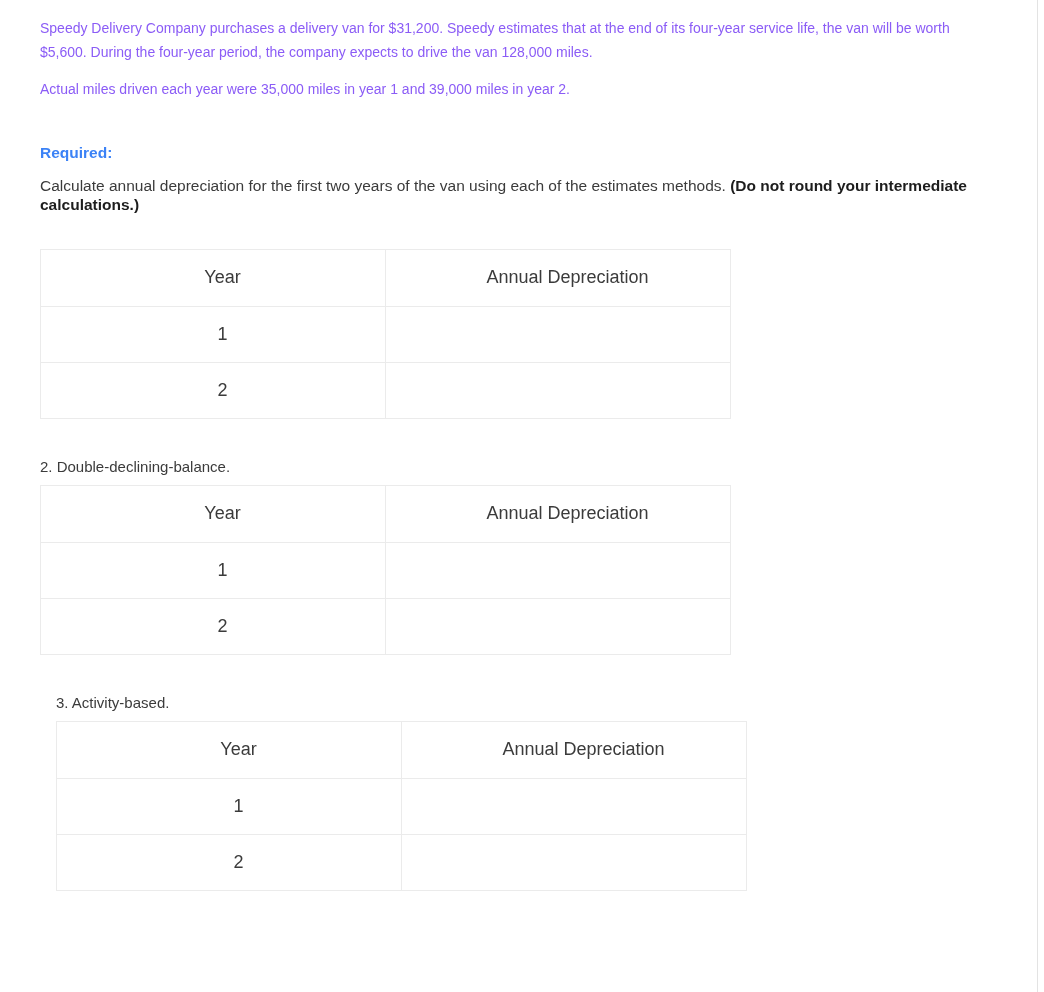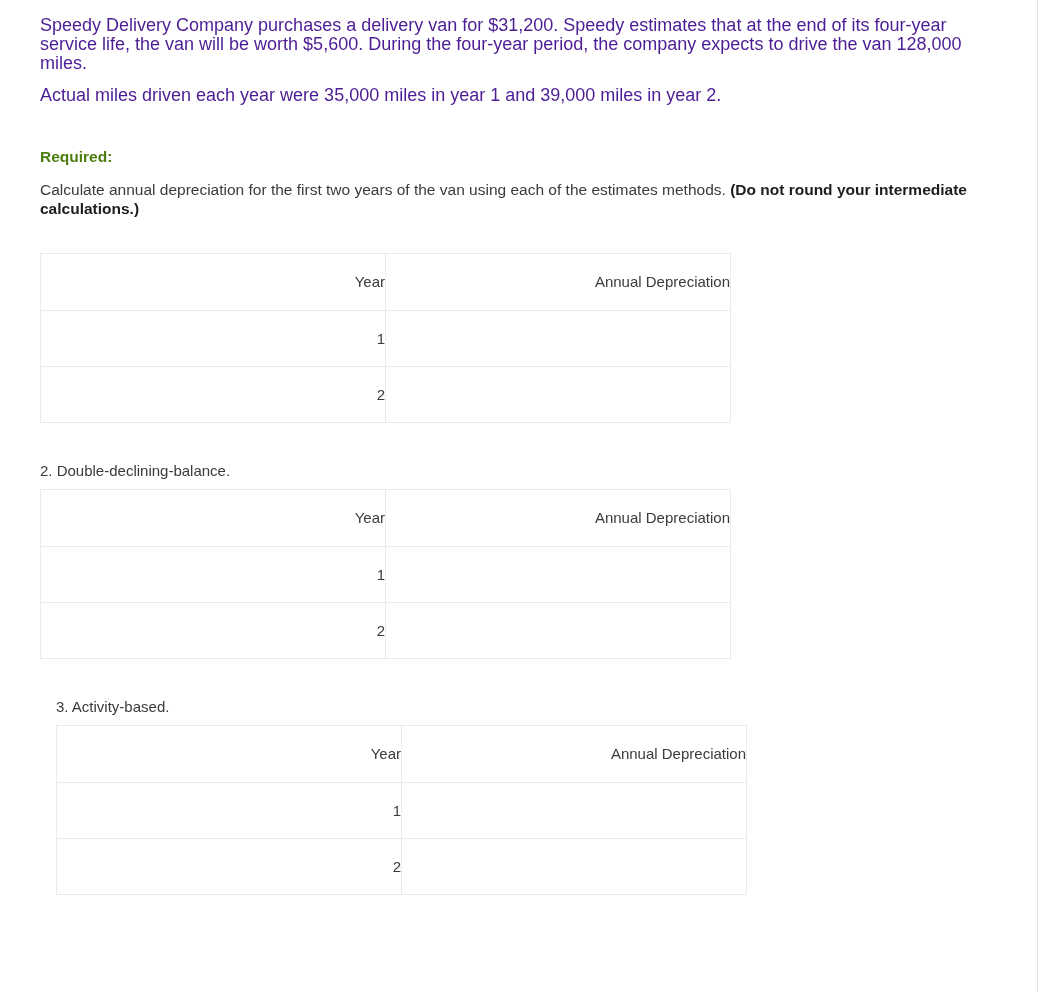--- a/index.html
+++ b/index.html
@@ -25,38 +25,38 @@
     border-right: 1px solid #e3e3e3;
     background: #ffffff;
     padding: 16px 0 0 0;
   }
   .content {
     padding-left: 40px;
     padding-right: 12px;
   }
   p.para {
     margin: 0 0 0 0;
-    font-size: 18px;
-    line-height: 19px;
-    color: #4c1d95;
+    font-size: 14px;
+    line-height: 24px;
+    color: #8b5cf6;
     max-width: 945px;
   }
   p.para.scenario {
     margin-bottom: 13px;
   }
   p.para.actual {
     margin-bottom: 4px;
   }
   .required-label {
     margin-top: 42px;
     margin-bottom: 0;
     font-size: 15.5px;
     line-height: 19.5px;
     font-weight: bold;
-    color: #4d7c0f;
+    color: #3b82f6;
   }
   .instruction {
     margin-top: 13px;
     margin-bottom: 0;
     font-size: 15.5px;
     line-height: 19.5px;
     color: #3b3b3b;
     max-width: 950px;
   }
   .instruction b {
@@ -80,23 +80,23 @@
     border-collapse: collapse;
     width: 690px;
     table-layout: fixed;
     background: #ffffff;
   }
   table.dep-table col.c1 { width: 345px; }
   table.dep-table col.c2 { width: 345px; }
   table.dep-table th,
   table.dep-table td {
     border: 1px solid #ebebeb;
-    font-size: 15px;
+    font-size: 18px;
     font-weight: normal;
-    text-align: right;
+    text-align: center;
     color: #3b3b3b;
     padding: 0 0 0 19px;
     height: 56px;
     vertical-align: middle;
     background: #ffffff;
   }
   table.dep-table thead th {
     height: 57px;
   }
   .cell-empty { }

